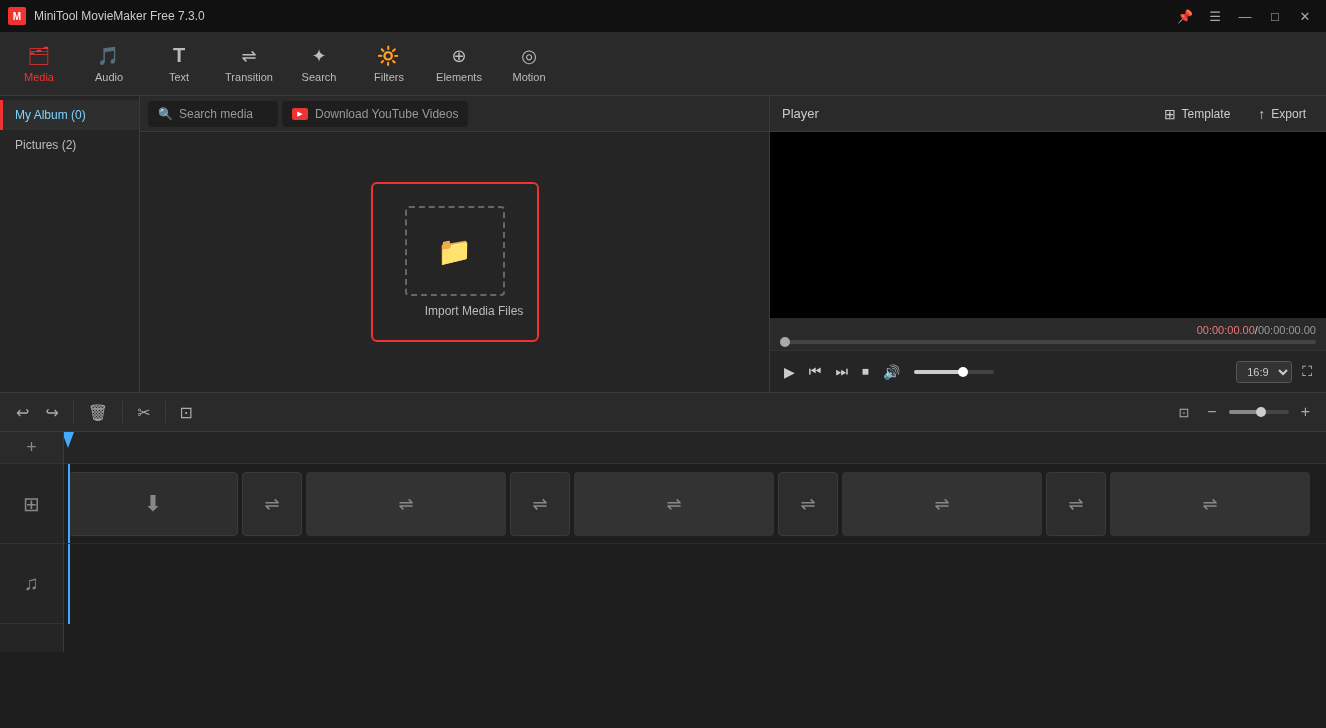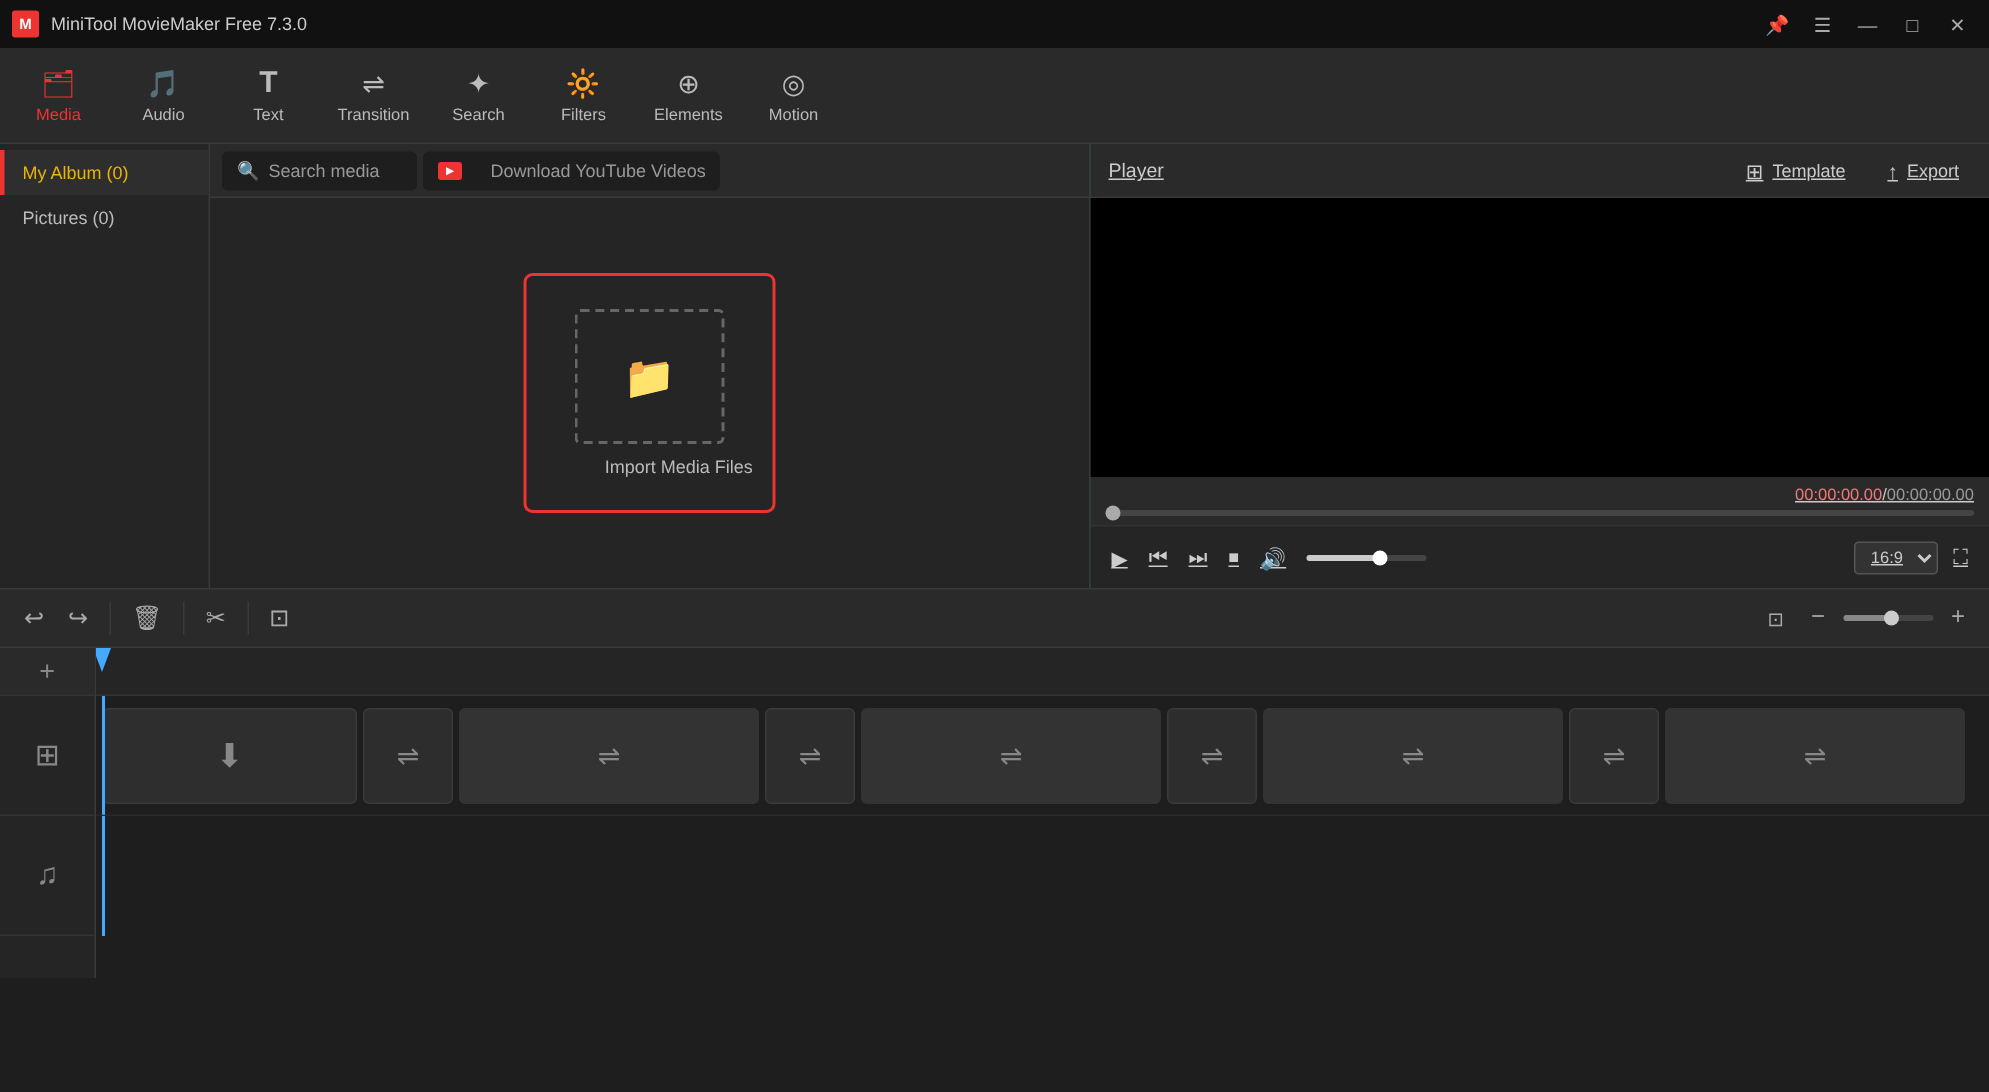--- a/index.html
+++ b/index.html
@@ -29,37 +29,37 @@
     .toolbar-item .t-icon { font-size: 18px; }
 
     
     #sidebar {
       width: 140px; background: #252525; border-right: 1px solid #3a3a3a;
       padding-top: 4px;
     }
     .sidebar-item {
       padding: 8px 12px; cursor: pointer; color: #bbb; font-size: 12px; border-left: 3px solid transparent;
     }
-    .sidebar-item.active { color: #eab308; border-left: 3px solid #e33; background: #2e2e2e; }
+    .sidebar-item.active { color: #7dd3fc; border-left: 3px solid #e33; background: #2e2e2e; }
 
     
     #media-area {
       flex: 1; background: #252525; display: flex; flex-direction: column;
     }
     #media-toolbar {
       height: 36px; background: #2a2a2a; display: flex; align-items: center;
       border-bottom: 1px solid #3a3a3a; padding: 0 8px; gap: 4px;
     }
     .media-search {
       display: flex; align-items: center; gap: 6px; padding: 4px 10px;
       background: #1e1e1e; border-radius: 4px; color: #999; cursor: text;
       height: 26px; min-width: 130px;
     }
     .yt-btn {
-      display: flex; align-items: center; gap: 19px; padding: 4px 10px;
+      display: flex; align-items: center; gap: 7px; padding: 4px 10px;
       background: #1e1e1e; border-radius: 4px; color: #999; cursor: pointer;
       height: 26px;
     }
     .yt-icon { width: 16px; height: 12px; background: #e33; border-radius: 2px; display: flex; align-items: center; justify-content: center; }
     .yt-icon::after { content: '▶'; font-size: 7px; color: white; }
     #media-content {
       flex: 1; display: flex; align-items: center; justify-content: center;
     }
     .import-box {
       width: 168px; height: 160px; border: 2px solid #e33; border-radius: 6px;
@@ -68,22 +68,22 @@
     }
     .import-inner {
       width: 100px; height: 90px; border: 2px dashed #666; border-radius: 4px;
       display: flex; align-items: center; justify-content: center;
     }
     .folder-icon { font-size: 28px; color: #999; }
     .import-label { font-size: 12px; color: #bbb; padding-left: 39px; }
 
     
     #player-section {
-      width: 600px; background: #0f766e; border-left: 1px solid #3a3a3a;
-      display: flex; flex-direction: column; text-decoration: underline;
+      width: 557px; background: #0f766e; border-left: 1px solid #3a3a3a;
+      display: flex; flex-direction: column;
     }
     #player-header {
       height: 36px; background: #2a2a2a; display: flex; align-items: center;
       justify-content: space-between; padding: 0 12px; border-bottom: 1px solid #3a3a3a;
     }
     .player-title { color: #ccc; font-size: 13px; }
     .player-actions { display: flex; gap: 12px; }
     .player-action-btn {
       display: flex; align-items: center; gap: 6px; color: #ccc; cursor: pointer;
       font-size: 12px; background: none; border: none; padding: 4px 8px; border-radius: 3px;
@@ -235,21 +235,21 @@
   </button>
 </div>
 
 <div id="content-row">
 
   <div id="sidebar">
     <div class="sidebar-item active">
       <span>My Album (0)</span>
     </div>
     <div class="sidebar-item">
-      <span>Pictures (0)</span>
+      <span>Pictures (2)</span>
     </div>
   </div>
 
   <div id="media-area">
     <div id="media-toolbar">
       <div class="media-search">
         <span style="font-size:12px;">🔍</span>
         <span>Search media</span>
       </div>
       <div class="yt-btn">

